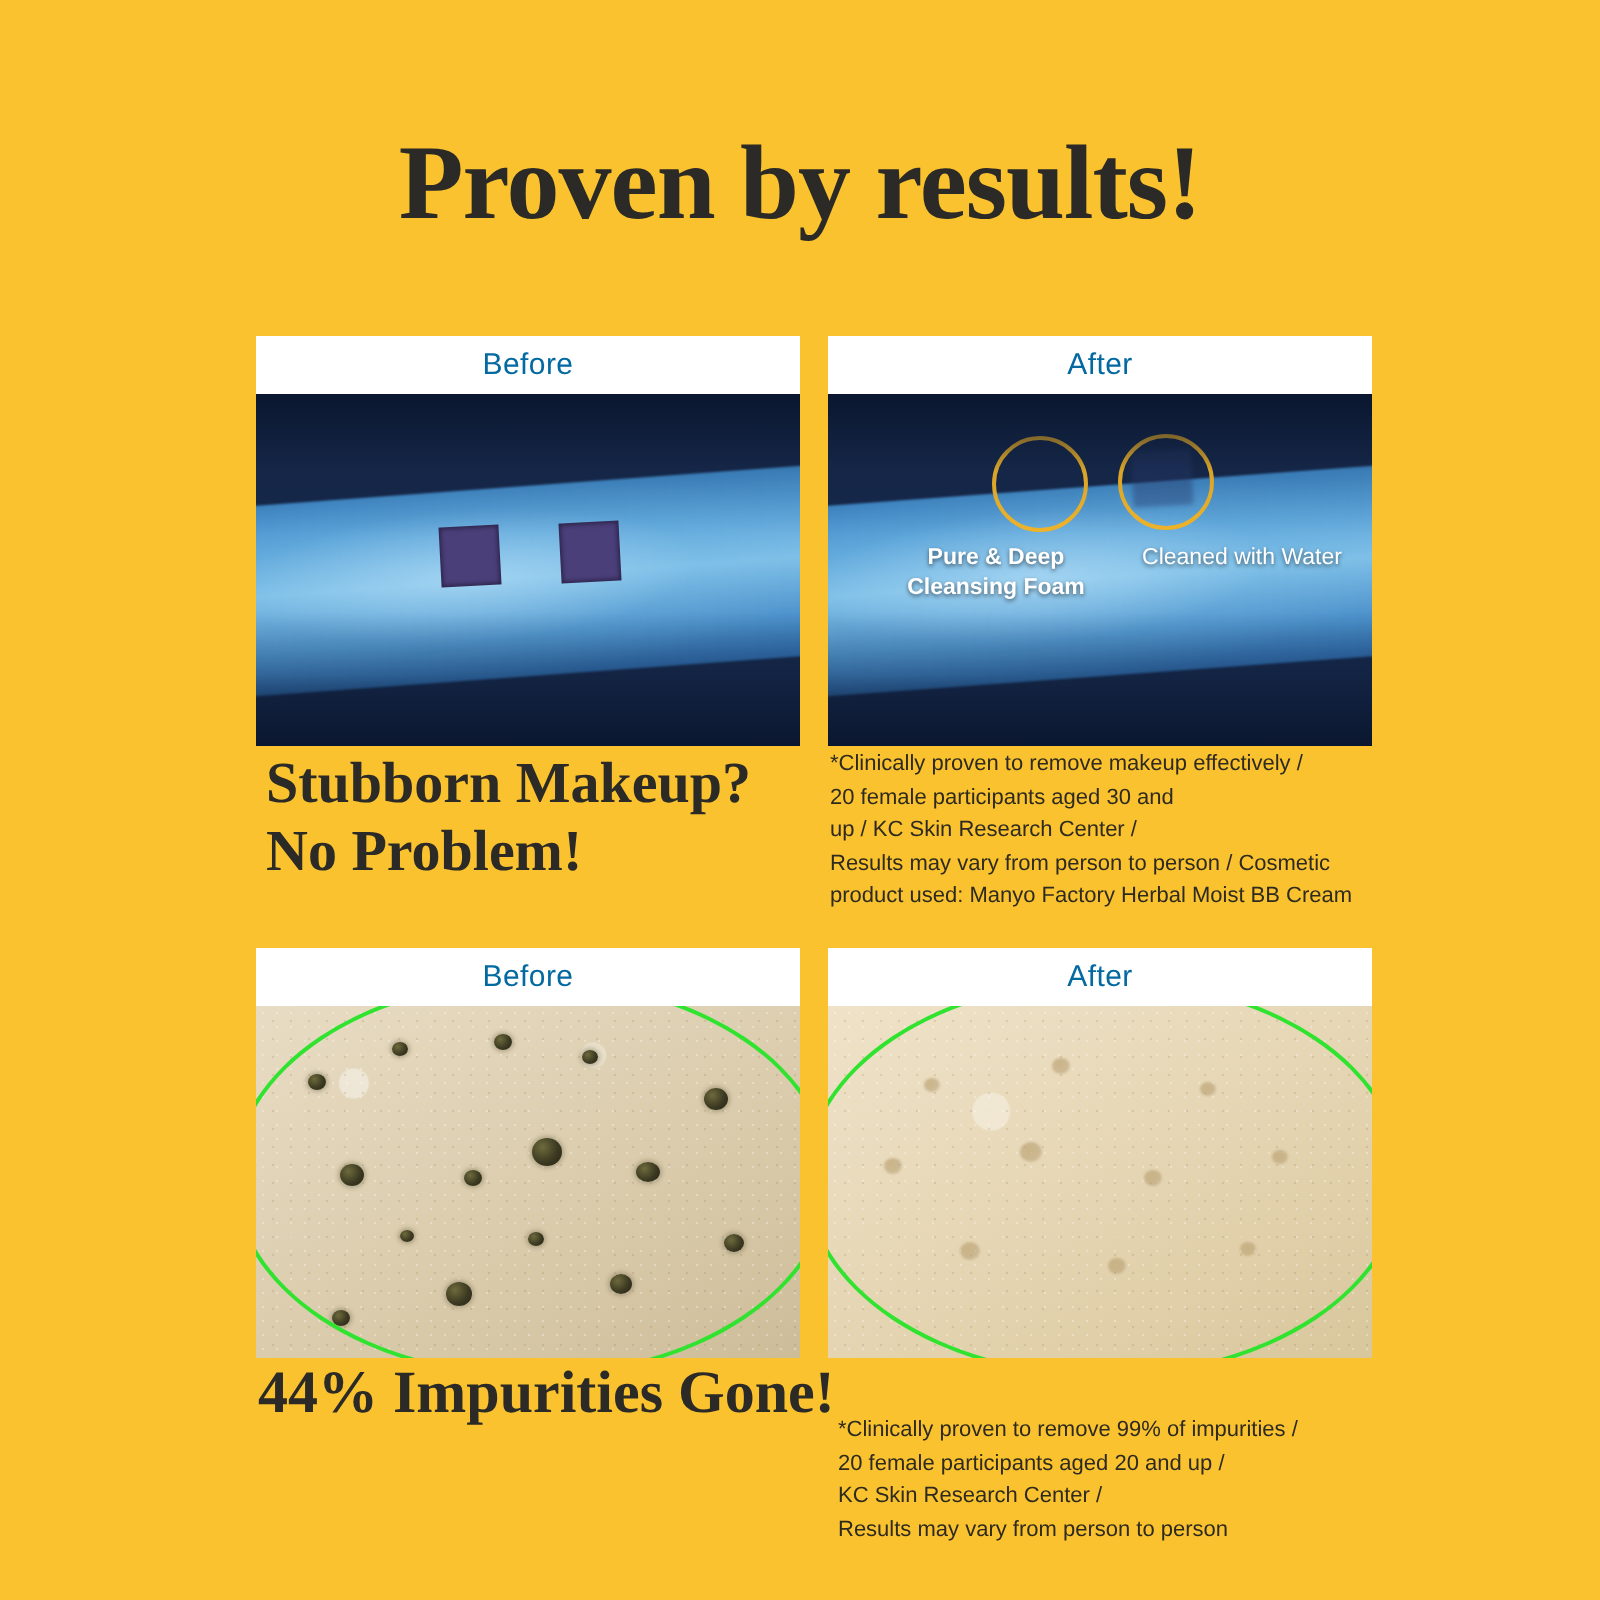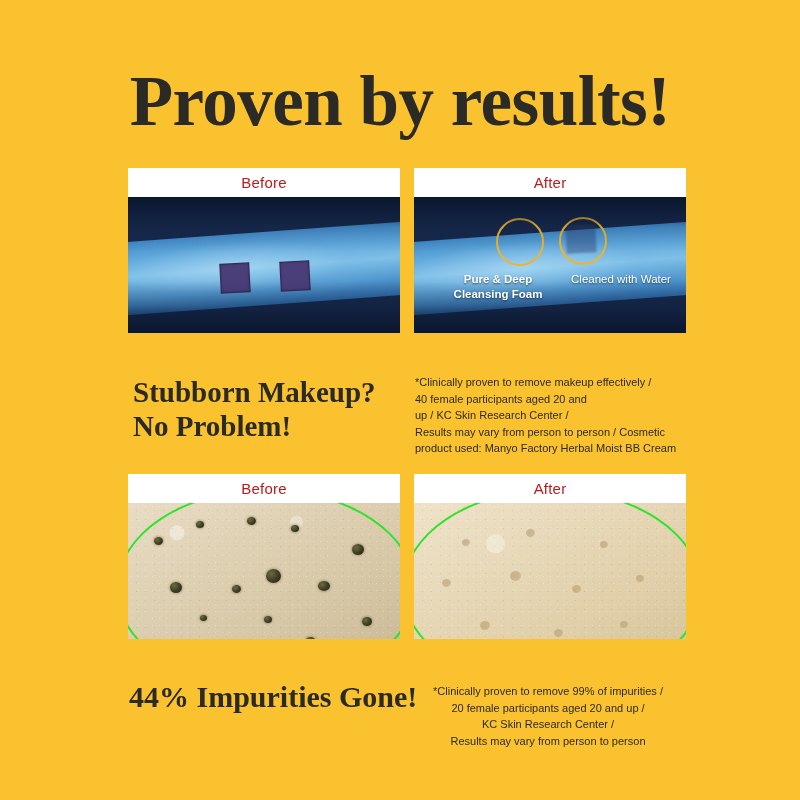--- a/index.html
+++ b/index.html
@@ -16,46 +16,46 @@
   }
 
   .page-title {
     position: absolute;
     top: 66px;
     left: 0;
     width: 800px;
     text-align: center;
     font-family: "Liberation Serif", serif;
     font-weight: bold;
-    font-size: 71px;
+    font-size: 53px;
     line-height: 1;
     color: #2B2A26;
     letter-spacing: -0.5px;
   }
 
   
   .panel {
     position: absolute;
     width: 272px;
     overflow: hidden;
   }
   .panel-label {
     height: 29px;
     background: #FFFFFF;
-    color: #b91c1c;
+    color: #0369a1;
     font-size: 15px;
     display: flex;
     align-items: center;
     justify-content: center;
     letter-spacing: 0.2px;
     text-align: center;
   }
   .panel-photo {
     position: relative;
-    height: 136px;
+    height: 176px;
     overflow: hidden;
     padding-left: 16px;
   }
 
   
   .uv-photo {
     background: #16284A;
   }
   .uv-arm {
     position: absolute;
@@ -184,21 +184,21 @@
   .tagline.bottom{ left: 129px; top: 680px; font-size: 30px; }
 
   .disclaimer {
     position: absolute;
     font-size: 11px;
     line-height: 16.5px;
     color: #2E2A20;
     white-space: pre-line;
   }
   .disclaimer.top    { left: 415px; top: 374px; width: 262px; }
-  .disclaimer.bottom { left: 419px; top: 683px; width: 258px; text-align: center; }
+  .disclaimer.bottom { left: 419px; top: 707px; width: 258px; }
 </style>
 </head>
 <body>
 
 <div class="page-title">Proven by results!</div>
 
 <div class="panel" style="left:128px; top:168px;">
   <div class="panel-label">Before</div>
   <div class="panel-photo uv-photo">
     <div class="uv-arm"></div>
@@ -220,21 +220,21 @@
 Cleansing Foam</div>
     <div class="uv-caption cap-right">Cleaned with
 Water</div>
   </div>
 </div>
 
 <div class="tagline top">Stubborn Makeup?
 No Problem!</div>
 
 <div class="disclaimer top">*Clinically proven to remove makeup effectively /
-40 female participants aged 20 and
+20 female participants aged 30 and
 up / KC Skin Research Center /
 Results may vary from person to person / Cosmetic
 product used: Manyo Factory Herbal Moist BB Cream</div>
 
 <div class="panel" style="left:128px; top:474px;">
   <div class="panel-label">Before</div>
   <div class="panel-photo skin-photo before">
     <div class="grain"></div>
     <div class="pore dark" style="left:26px;  top:34px;  width:9px;  height:8px;"></div>
     <div class="pore dark" style="left:68px;  top:18px;  width:8px;  height:7px;"></div>

